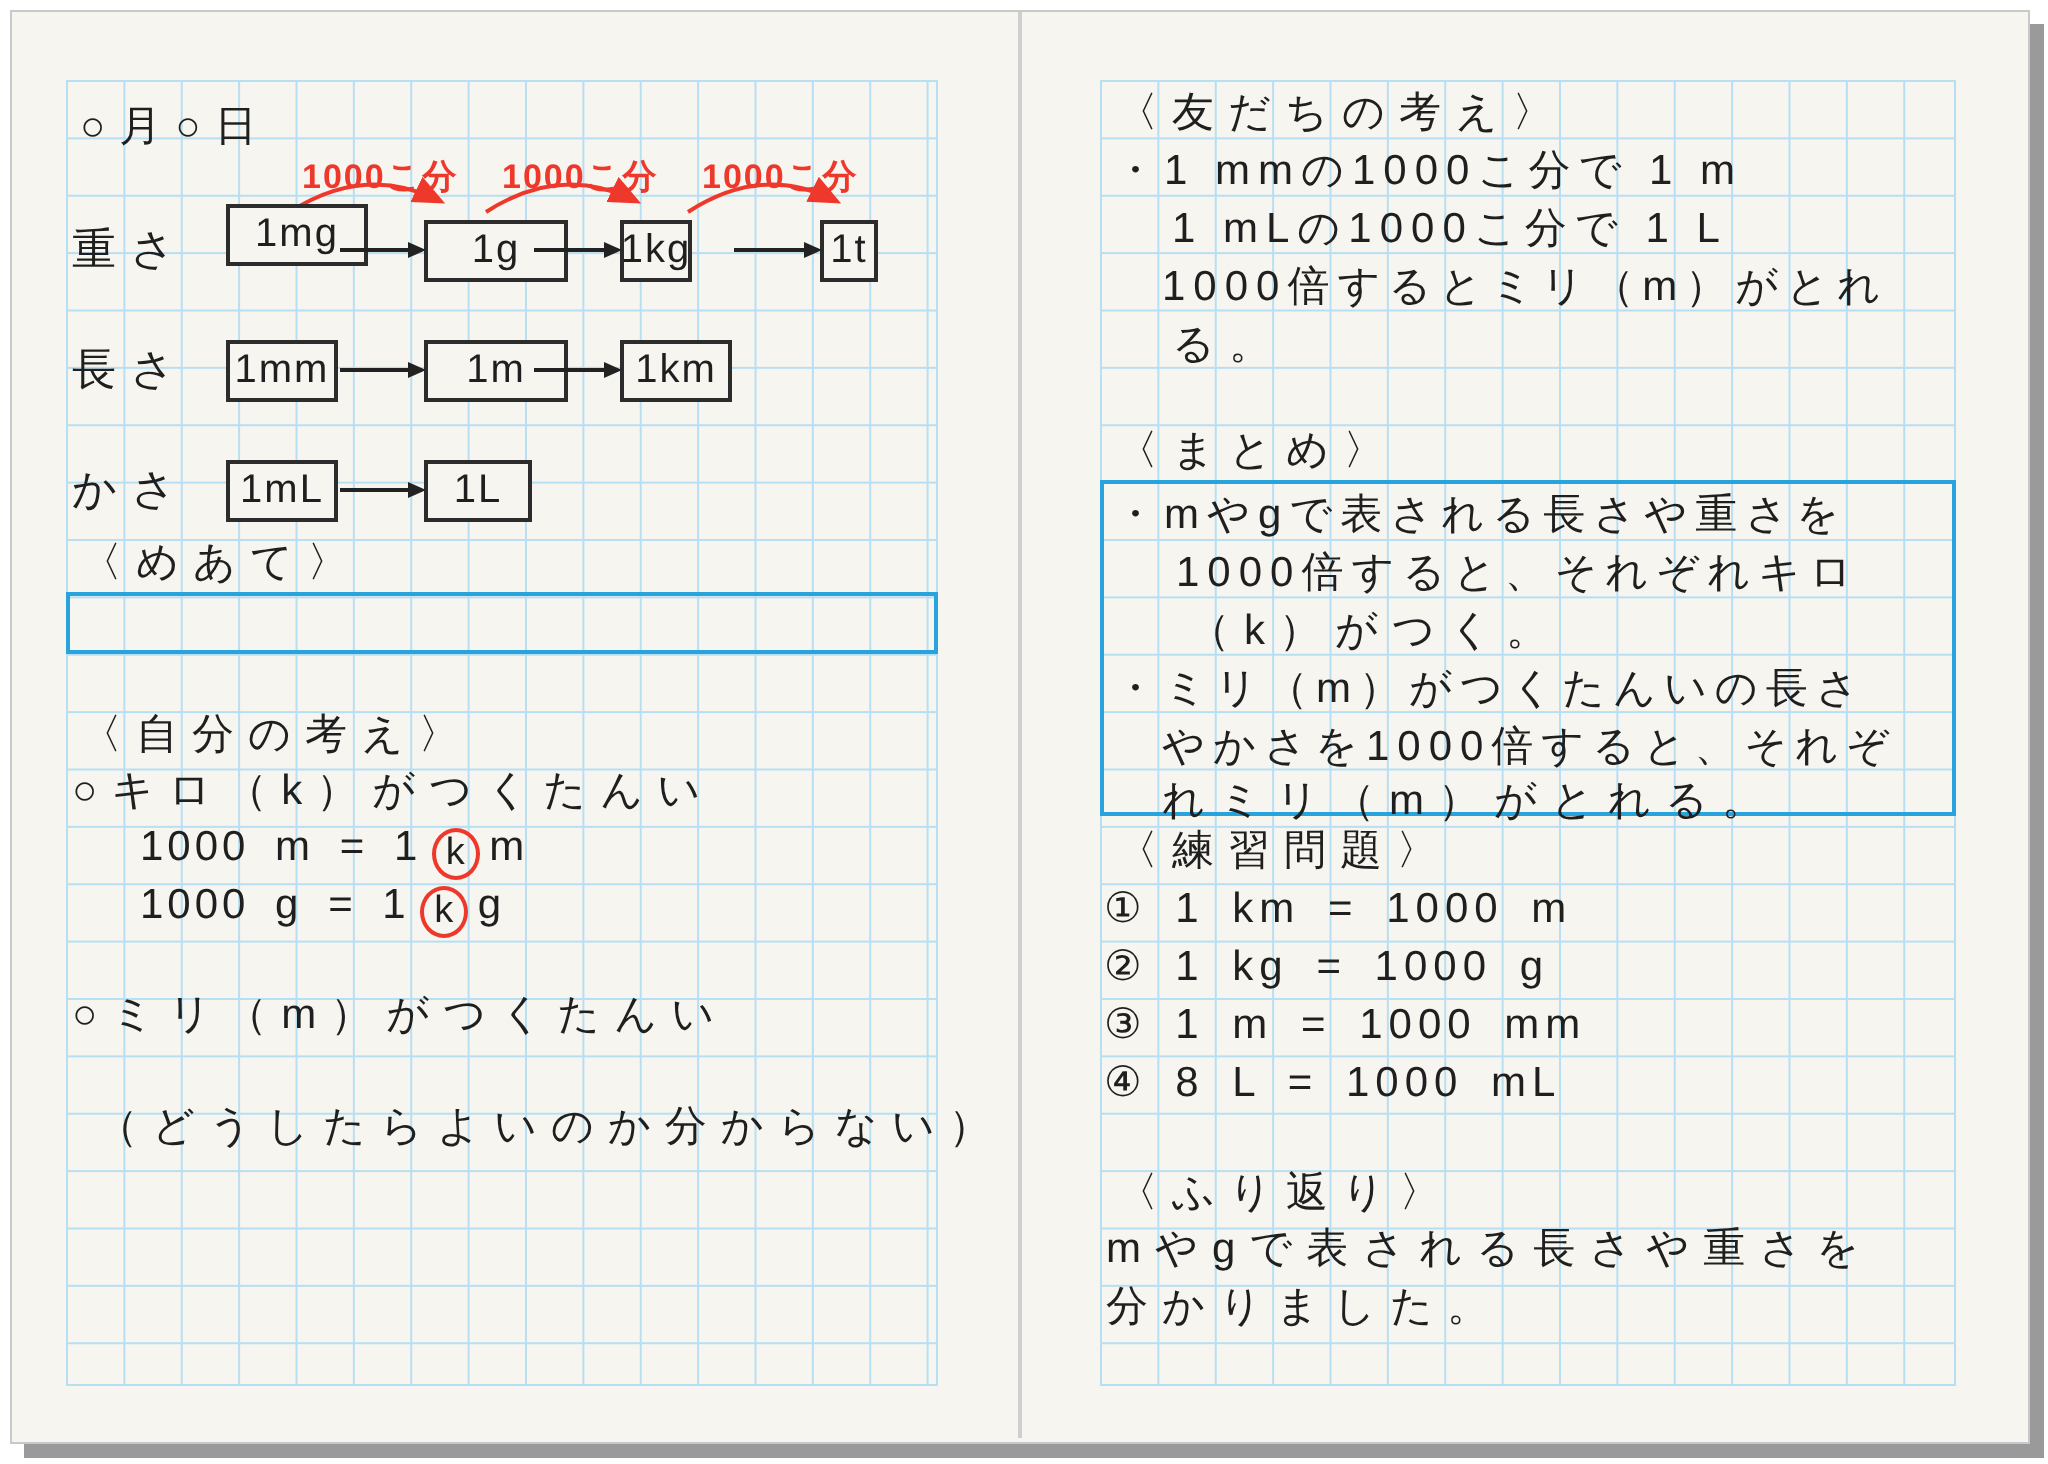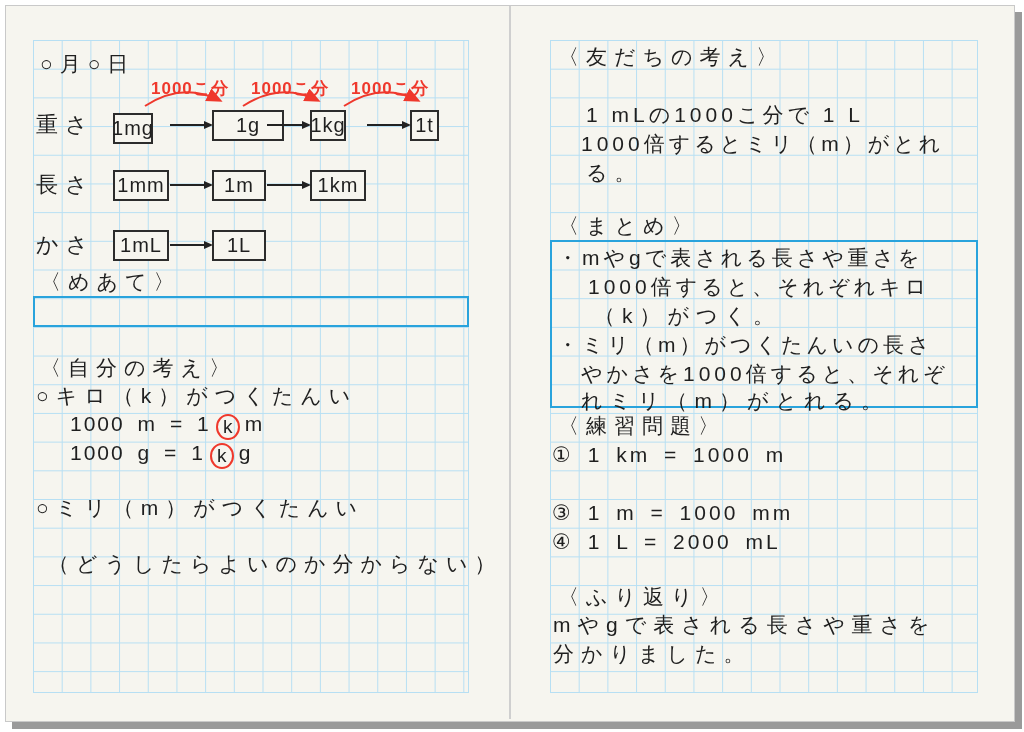--- a/index.html
+++ b/index.html
@@ -95,31 +95,31 @@
       <marker id="redarrow" orient="auto" markerWidth="9" markerHeight="8" refX="6" refY="3.5">
         <path d="M0,0 L8,3.5 L0,7 z" fill="#ef382c"></path>
       </marker>
     </defs>
     <path d="M145,106 Q182,82 219,100" fill="none" stroke="#ef382c" stroke-width="2" marker-end="url(#redarrow)"></path>
     <path d="M243,106 Q280,82 317,100" fill="none" stroke="#ef382c" stroke-width="2" marker-end="url(#redarrow)"></path>
     <path d="M344,106 Q381,82 417,100" fill="none" stroke="#ef382c" stroke-width="2" marker-end="url(#redarrow)"></path>
   </svg>
 
   <div class="txt row-label" style="left:36px;top:112px;">重さ</div>
-  <div class="unit-box" style="left:113px;top:113px;width:40px;">1mg</div>
+  <div class="unit-box" style="left:113px;top:102px;width:71px;">1mg</div>
   <div class="unit-box" style="left:212px;top:110px;width:72px;">1g</div>
   <div class="unit-box" style="left:310px;top:110px;width:36px;">1kg</div>
   <div class="unit-box" style="left:410px;top:110px;width:29px;">1t</div>
   <div class="arrow" style="left:170px;top:124px;width:41px;"></div>
   <div class="arrow" style="left:267px;top:124px;width:42px;"></div>
   <div class="arrow" style="left:367px;top:124px;width:42px;"></div>
 
   <div class="txt row-label" style="left:36px;top:172px;">長さ</div>
   <div class="unit-box" style="left:113px;top:170px;width:56px;">1mm</div>
-  <div class="unit-box" style="left:212px;top:170px;width:54px;">1m</div>
+  <div class="unit-box" style="left:212px;top:170px;width:72px;">1m</div>
   <div class="unit-box" style="left:310px;top:170px;width:56px;">1km</div>
   <div class="arrow" style="left:170px;top:184px;width:41px;"></div>
   <div class="arrow" style="left:267px;top:184px;width:42px;"></div>
 
   <div class="txt row-label" style="left:36px;top:232px;">かさ</div>
   <div class="unit-box" style="left:113px;top:230px;width:56px;">1mL</div>
   <div class="unit-box" style="left:212px;top:230px;width:54px;">1L</div>
   <div class="arrow" style="left:170px;top:244px;width:41px;"></div>
 
   <div class="txt jp" style="left:40px;top:269px;">〈めあて〉</div>
@@ -132,35 +132,37 @@
     <span>1000 m = 1</span><span class="circled-k">k</span><span>m</span>
   </div>
   <div class="txt eq" style="left:70px;top:440px;">
     <span>1000 g = 1</span><span class="circled-k">k</span><span>g</span>
   </div>
 
   <div class="txt jp" style="left:36px;top:495px;">○ミリ（m）がつくたんい</div>
   <div class="txt jp" style="left:48px;top:551px;">（どうしたらよいのか分からない）</div>
 
   <div class="txt jp" style="left:558px;top:44px;">〈友だちの考え〉</div>
+  <div class="txt mixed" style="left:557px;top:73px;">・1 mmの1000こ分で 1 m</div>
   <div class="txt mixed" style="left:586px;top:102px;">1 mLの1000こ分で 1 L</div>
   <div class="txt mixed" style="left:581px;top:131px;">1000倍するとミリ（m）がとれ</div>
   <div class="txt jp" style="left:586px;top:160px;">る。</div>
 
   <div class="txt jp" style="left:558px;top:213px;">〈まとめ〉</div>
   <div class="hl-box" style="left:550px;top:240px;width:428px;height:168px;"></div>
   <div class="txt mixed" style="left:557px;top:245px;">・mやgで表される長さや重さを</div>
   <div class="txt mixed" style="left:588px;top:274px;">1000倍すると、それぞれキロ</div>
   <div class="txt jp" style="left:594px;top:303px;">（k）がつく。</div>
   <div class="txt mixed" style="left:557px;top:332px;">・ミリ（m）がつくたんいの長さ</div>
   <div class="txt mixed" style="left:581px;top:361px;">やかさを1000倍すると、それぞ</div>
   <div class="txt jp" style="left:581px;top:388px;">れミリ（m）がとれる。</div>
 
   <div class="txt jp" style="left:558px;top:413px;">〈練習問題〉</div>
   <div class="txt problem" style="left:552px;top:442px;">① 1 km = 1000 m</div>
+  <div class="txt problem" style="left:552px;top:471px;">② 1 kg = 1000 g</div>
   <div class="txt problem" style="left:552px;top:500px;">③ 1 m = 1000 mm</div>
-  <div class="txt problem" style="left:552px;top:529px;">④ 1 L = 2000 mL</div>
+  <div class="txt problem" style="left:552px;top:529px;">④ 8 L = 1000 mL</div>
 
   <div class="txt jp" style="left:558px;top:584px;">〈ふり返り〉</div>
   <div class="txt jp" style="left:553px;top:612px;">mやgで表される長さや重さを</div>
   <div class="txt jp" style="left:553px;top:641px;">分かりました。</div>
 
 </div>
 
 </body></html>

